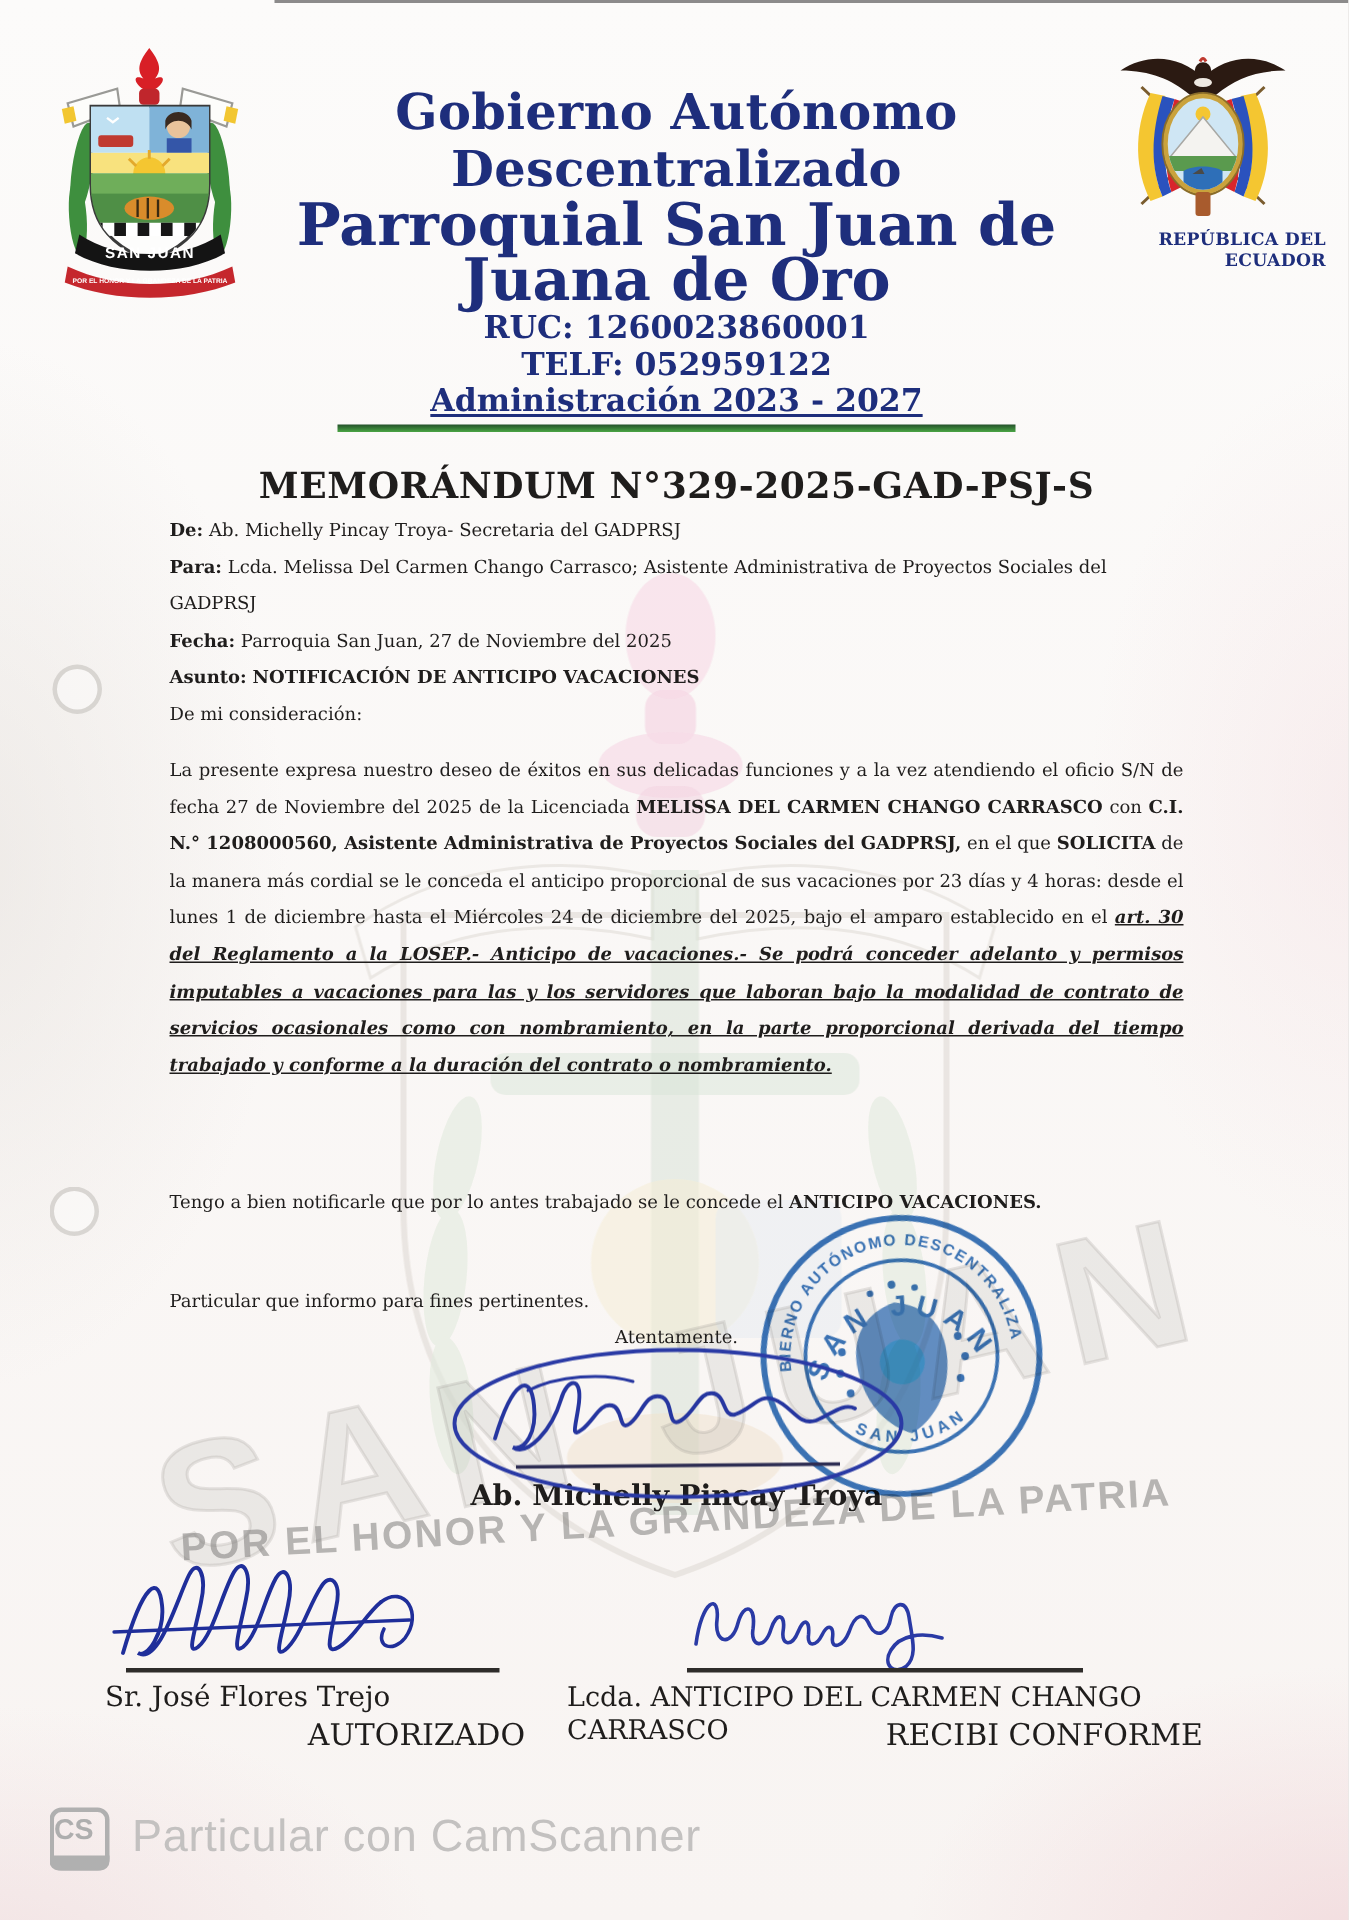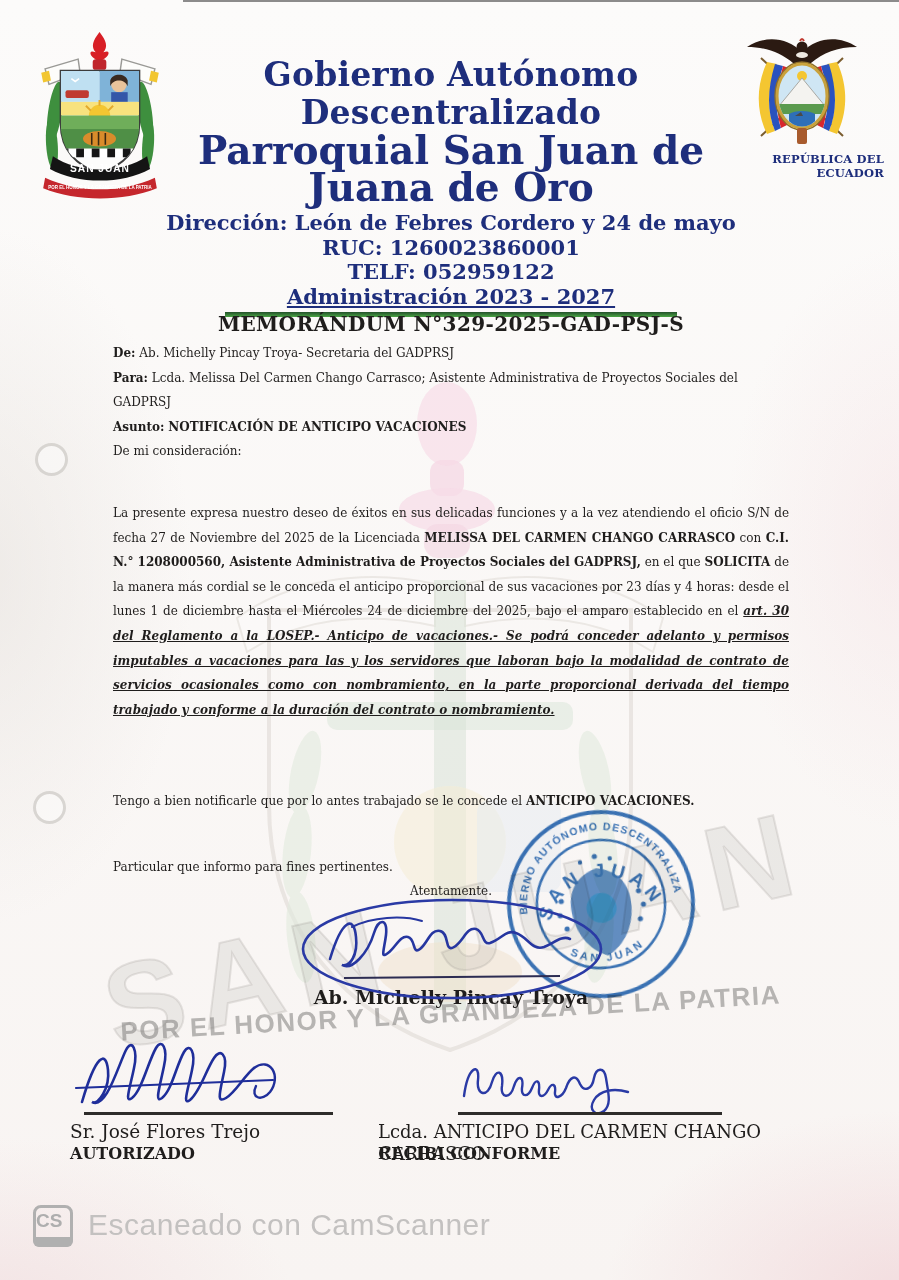--- a/index.html
+++ b/index.html
@@ -34,32 +34,32 @@
     color:rgba(128,126,124,.55);transform:rotate(-3.2deg);white-space:nowrap;
   }
   .wm-big{
     left:95px;top:862px;width:720px;text-align:center;
     font-family:"Liberation Sans", sans-serif;font-weight:bold;font-size:118px;letter-spacing:14px;
     color:rgba(148,146,143,.14);-webkit-text-stroke:2px rgba(148,146,143,.22);
     transform:rotate(-13deg);white-space:nowrap;
   }
   
   .doc{left:113px;width:676px;font-size:12px;line-height:24.6px;}
-  .memo-title{top:312px;text-align:center;font-size:20px;font-weight:bold;letter-spacing:.4px;}
+  .memo-title{top:312px;text-align:center;font-size:24px;font-weight:bold;letter-spacing:.4px;}
   .meta{top:341px;}
   .p1{top:501px;text-align:justify;}
   .p2{top:789px;text-align:justify;}
   .closing1{top:855px;}
   .closing2{top:879px;text-align:center;}
   .signer{top:986px;text-align:center;font-weight:bold;font-size:19px;line-height:22px;}
   .signer .role{font-size:19px;}
   
   .sigline{position:absolute;height:2.5px;background:#2e2c2a;}
   .sig-name{position:absolute;text-align:left;font-weight:normal;font-size:18.5px;line-height:22px;}
-  .sig-role{position:absolute;text-align:left;font-weight:bold;font-size:16px;}
+  .sig-role{position:absolute;text-align:right;font-weight:normal;font-size:20px;}
   
   .stamp{left:501px;top:804px;width:200px;height:200px;mix-blend-mode:multiply;opacity:.92;transform:rotate(-8deg);}
   
   .hole{position:absolute;width:27px;height:27px;border-radius:50%;border:3px solid rgba(176,170,164,.45);background:rgba(255,255,255,.4);}
   
   .cs-badge{left:33px;top:1205px;width:40px;height:42px;border:3px solid #b0b0b0;border-radius:8px;box-sizing:border-box;
     font-family:"Liberation Sans", sans-serif;font-weight:bold;font-size:19px;color:#aeaeae;text-align:left;line-height:26px;}
   .cs-badge .bar{position:absolute;left:-3px;bottom:-3px;width:40px;height:10px;background:#b0b0b0;border-radius:0 0 6px 6px;}
   .cs-text{left:88px;top:1208px;font-family:"Liberation Sans", sans-serif;font-size:30px;color:#c3c1c0;letter-spacing:.5px;}
 </style>
@@ -143,21 +143,20 @@
     </g>
     <path d="M14,130 C40,148 85,148 111,130 L114,143 C86,159 39,159 11,143 Z" fill="#141414"></path>
     <text x="62.5" y="146" text-anchor="middle" font-family="Liberation Sans, sans-serif" font-size="10.5" font-weight="bold" fill="#ffffff" letter-spacing="1">SAN JUAN</text>
     <path d="M6,152 C40,168 85,168 119,152 L121,163 C86,177 39,177 4,163 Z" fill="#c5272d"></path>
     <text x="62.5" y="163.5" text-anchor="middle" font-family="Liberation Sans, sans-serif" font-size="4.6" font-weight="bold" fill="#ffffff">POR EL HONOR Y LA GRANDEZA DE LA PATRIA</text>
   </svg>
 
   <div class="abs hdr-center navy">
     <div class="org1">Gobierno Autónomo Descentralizado</div>
     <div class="org2">Parroquial San Juan de Juana de Oro</div>
-    <div class="hdr-small" style="margin-top:5px">Dirección: León de Febres Cordero y 24 de mayo</div>
     <div class="hdr-small">RUC: 1260023860001</div>
     <div class="hdr-small">TELF: 052959122</div>
     <div class="hdr-small admin">Administración 2023 - 2027</div>
     <div class="green-rule"></div>
   </div>
 
   <svg class="abs" style="left:736px;top:32px;width:132px;height:122px" viewBox="0 0 130 122">
     <g stroke="#7a5c2e" stroke-width="2">
         <line x1="24" y1="26" x2="106" y2="104"></line>
         <line x1="106" y1="26" x2="24" y2="104"></line>
@@ -190,20 +189,21 @@
     </g>
     <rect x="60" y="96" width="10" height="16" rx="2" fill="#a85b2d"></rect>
   </svg>
   <div class="abs crest-caption navy">REPÚBLICA DEL ECUADOR</div>
 
   <div class="abs doc memo-title">MEMORÁNDUM N°329-2025-GAD-PSJ-S</div>
 
   <div class="abs doc meta">
     <div><span class="b">De:</span><span> Ab. Michelly Pincay Troya- Secretaria del GADPRSJ</span></div>
     <div><span class="b">Para:</span><span> Lcda. Melissa Del Carmen Chango Carrasco; Asistente Administrativa de Proyectos Sociales del  GADPRSJ</span></div>
+    <div><span class="b">Fecha:</span><span> Parroquia San Juan, 27 de Noviembre del 2025</span></div>
     <div><span class="b">Asunto:</span><span>  </span><span class="b">NOTIFICACIÓN DE ANTICIPO VACACIONES</span></div>
     <div><span>De mi consideración:</span></div>
   </div>
 
   <div class="abs doc p1"><span>La presente expresa nuestro deseo de éxitos en sus delicadas funciones y a la vez atendiendo el oficio S/N de fecha 27 de Noviembre del 2025 de la Licenciada </span><span class="b">MELISSA DEL CARMEN CHANGO CARRASCO</span><span> con </span><span class="b">C.I. N.° 1208000560, Asistente Administrativa de Proyectos Sociales del  GADPRSJ,</span><span> en el que </span><span class="b">SOLICITA</span><span> de la manera más cordial se le conceda el anticipo proporcional de sus vacaciones por 23 días y 4 horas: desde el lunes 1 de diciembre hasta el Miércoles 24 de diciembre del 2025, bajo el amparo establecido en el </span><span class="b i u">art. 30 del Reglamento a la LOSEP.- Anticipo de vacaciones.- Se podrá conceder adelanto y permisos imputables a vacaciones para las y los servidores que laboran bajo la modalidad de contrato de servicios ocasionales como con nombramiento, en la parte proporcional derivada del tiempo trabajado y conforme a la duración del contrato o nombramiento.</span></div>
   <div class="abs doc p2"><span>Tengo a bien notificarle que por lo antes trabajado se le concede el </span><span class="b">ANTICIPO VACACIONES.</span></div>
   <div class="abs doc closing1">Particular que informo para fines pertinentes.</div>
   <div class="abs doc closing2">Atentamente.</div>
 
   <div class="abs doc signer">
@@ -267,15 +267,15 @@
   <div class="sig-name" style="left:378px;top:1121px;width:424px;font-size:18px;">Lcda. ANTICIPO DEL CARMEN CHANGO CARRASCO</div>
   <div class="sig-role" style="left:378px;top:1144px;width:424px;">RECIBI CONFORME</div>
 
   <div class="hole" style="left:35px;top:443px;"></div>
   <div class="hole" style="left:33px;top:791px;"></div>
 
   <div class="abs cs-badge">
     <span>CS</span>
     <span class="bar"></span>
   </div>
-  <div class="abs cs-text">Escaneado con CamScanner</div>
+  <div class="abs cs-text">Particular con CamScanner</div>
 
 </div>
 
 </body></html>

